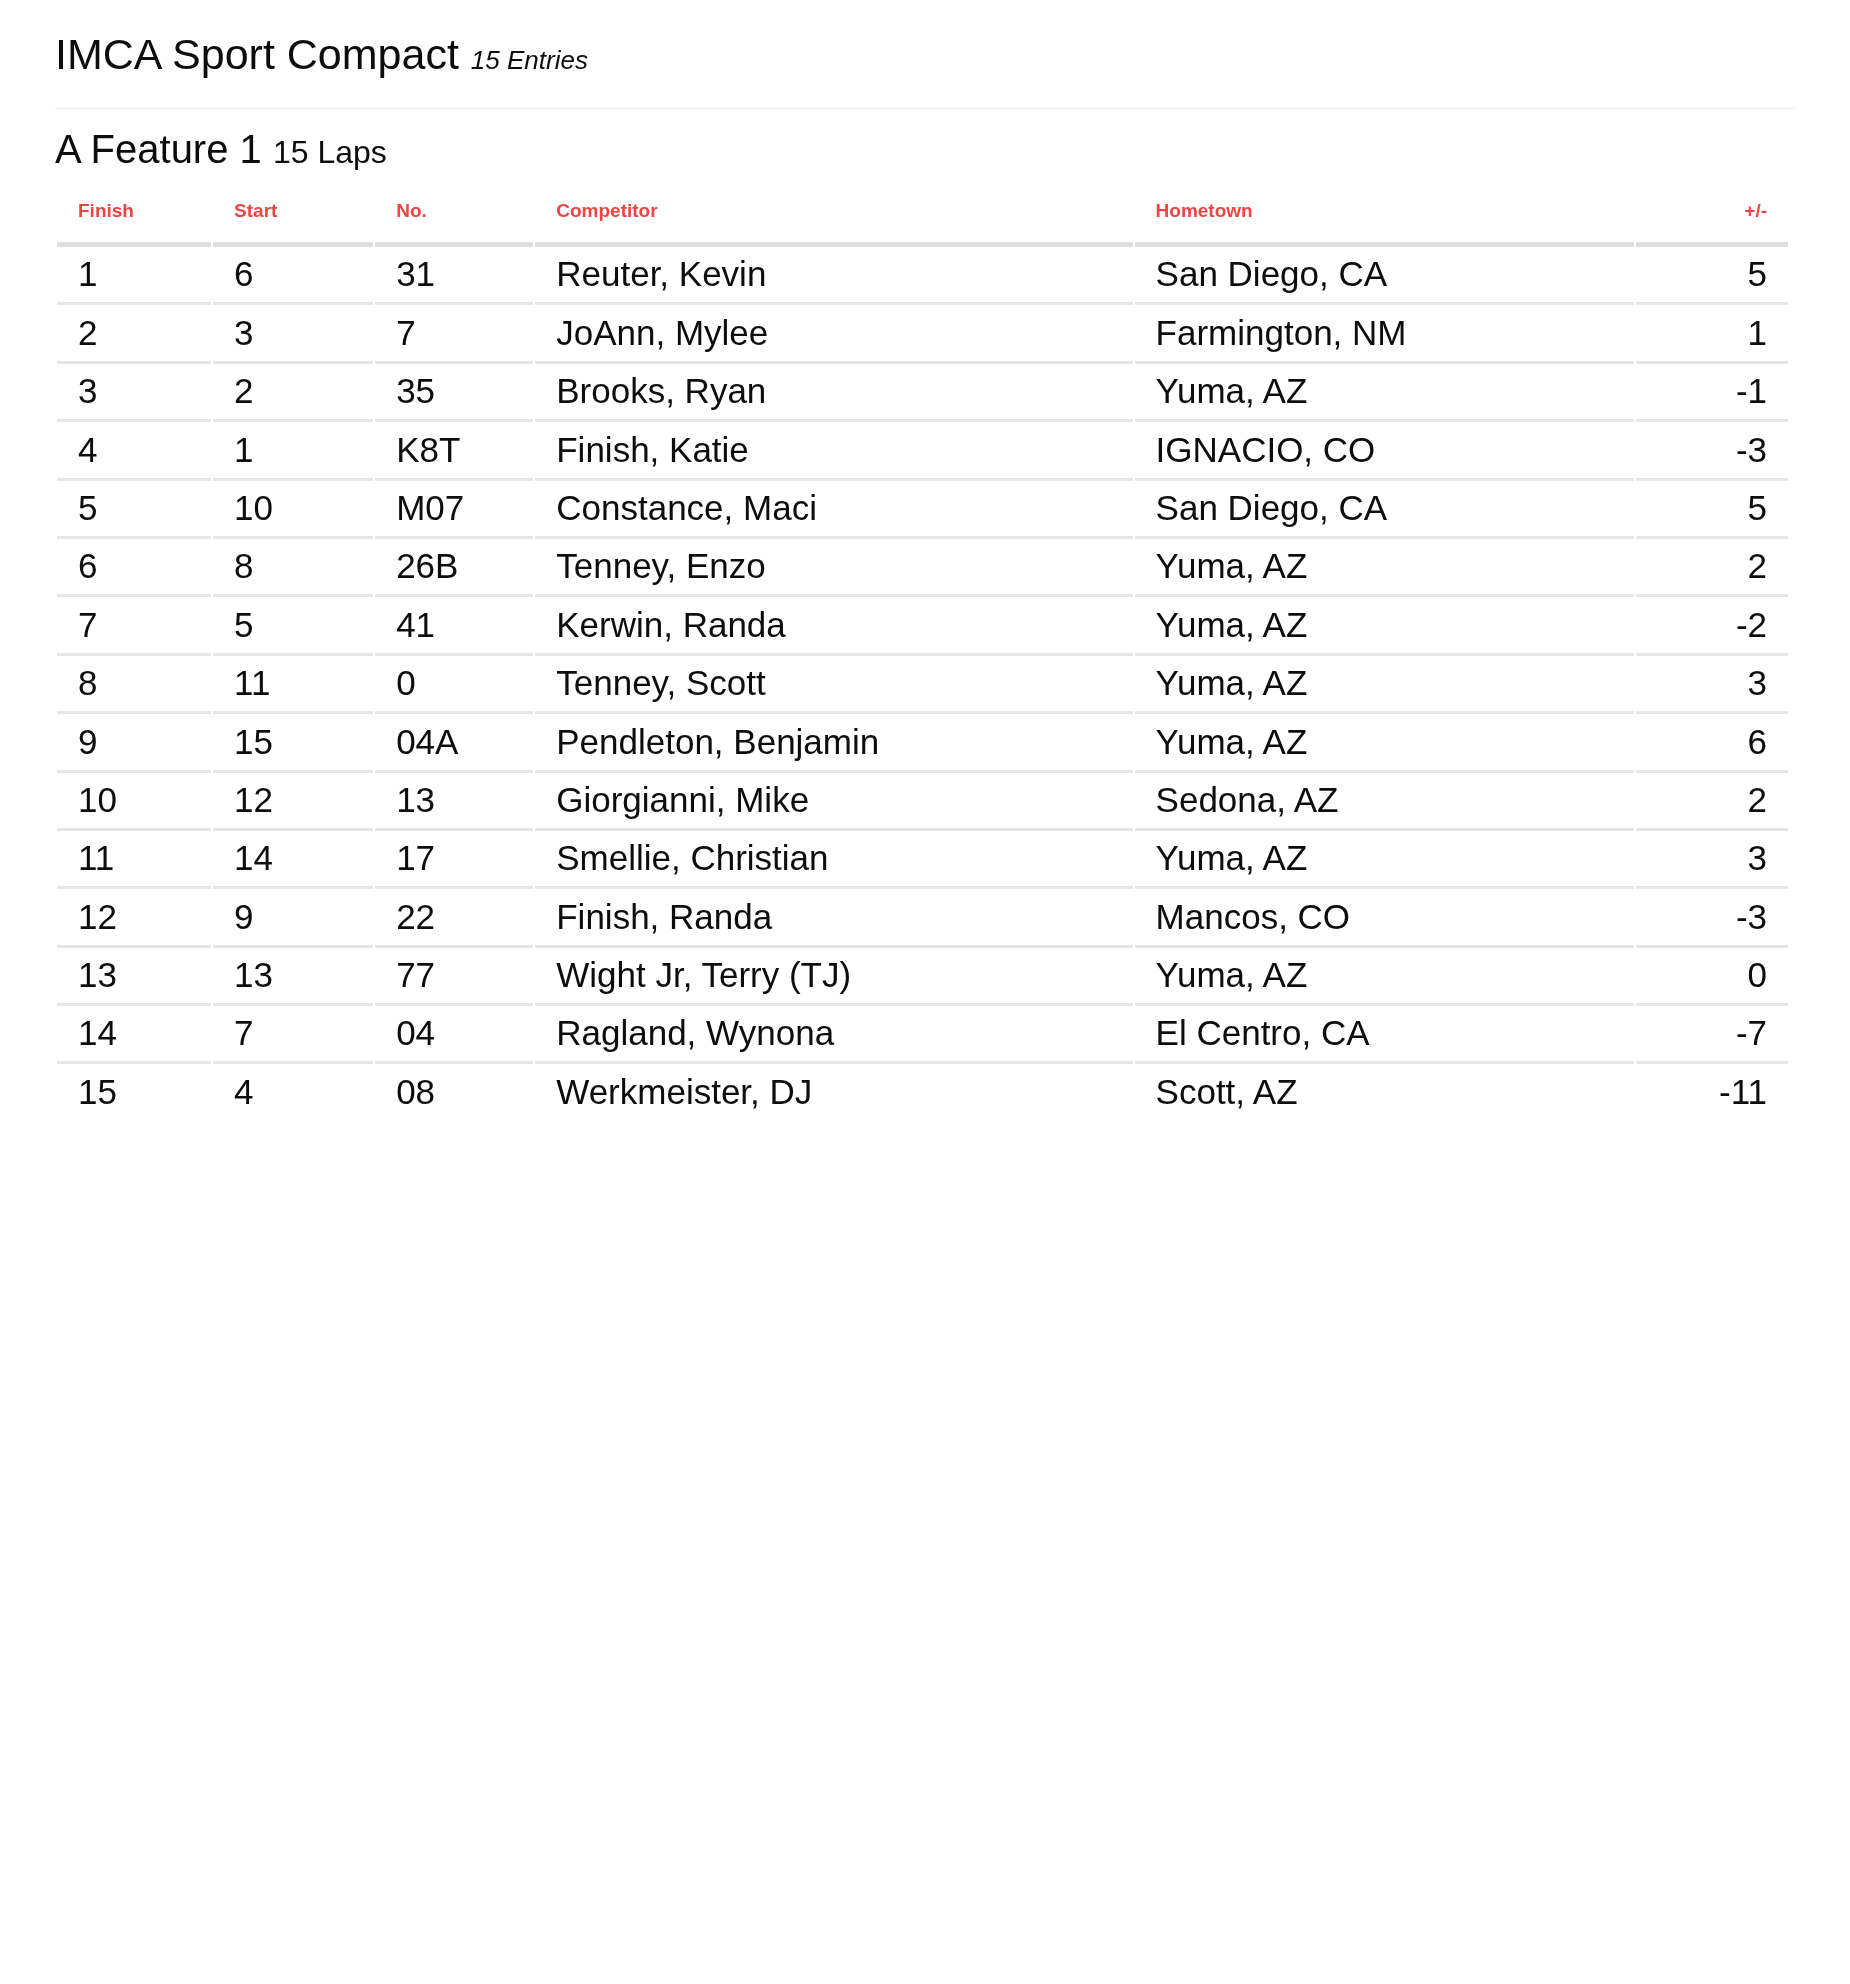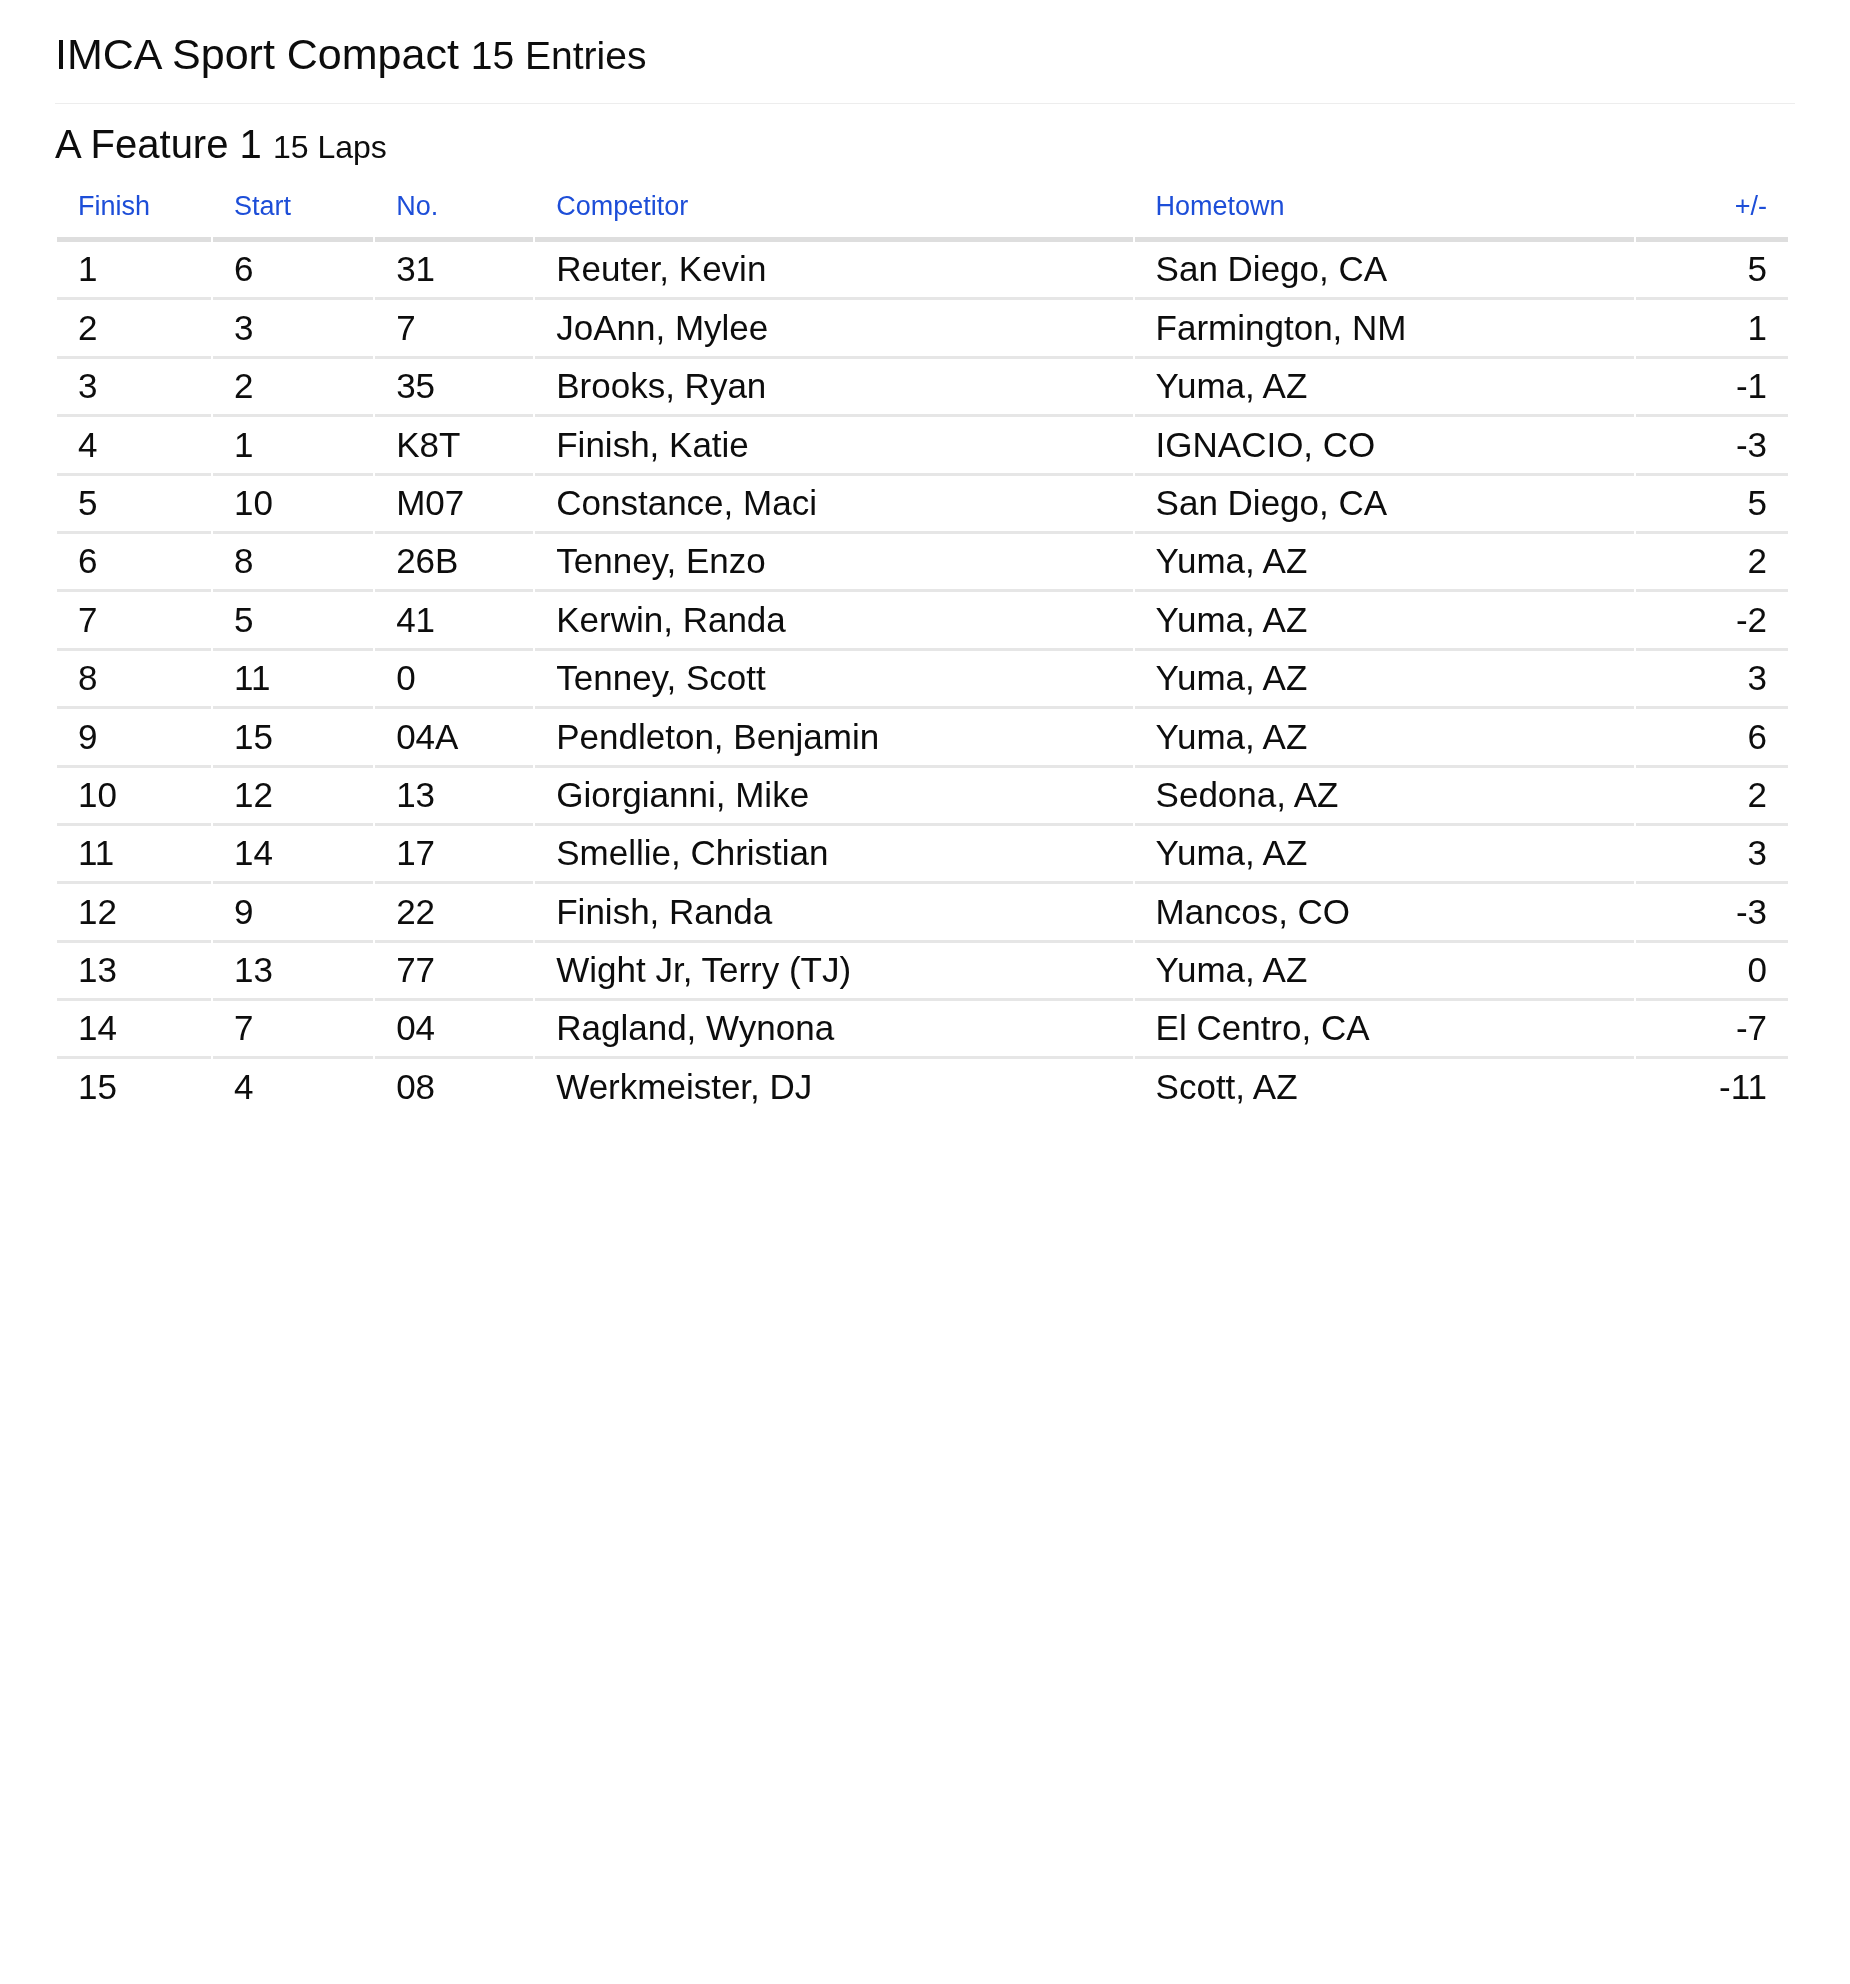--- a/index.html
+++ b/index.html
@@ -20,22 +20,23 @@
   
   .page-title {
     margin: 0;
     font-size: 43px;
     font-weight: 400;
     line-height: 49px;
     color: #0d0d0d;
     white-space: nowrap;
   }
   .page-title .subtle {
-    font-size: 39px;
-    font-weight: 400;
+    font-size: 26px;
+    font-weight: 400;
+    font-style: italic;
   }
   .title-rule {
     border: none;
     border-top: 1.5px solid #ededed;
     margin: 23px 0 0 0;
   }
   
   .section-title {
     margin: 17px 0 0 0;
     font-size: 40px;
@@ -50,24 +51,24 @@
   }
   
   table.results {
     border-collapse: separate;
     border-spacing: 2.3px 0;
     table-layout: fixed;
     width: 1735px;
     margin: 0;
   }
   table.results th {
-    font-size: 27px;
-    font-weight: 400;
+    font-size: 19px;
+    font-weight: 700;
     text-align: left;
-    color: #1d4ed8;
+    color: #ef4444;
     line-height: 32px;
     padding: 20px 0 15px 21px;
     border-bottom: 5.3px solid #dedede;
     white-space: nowrap;
     overflow: hidden;
   }
   table.results td {
     font-size: 35px;
     font-weight: 400;
     text-align: left;

